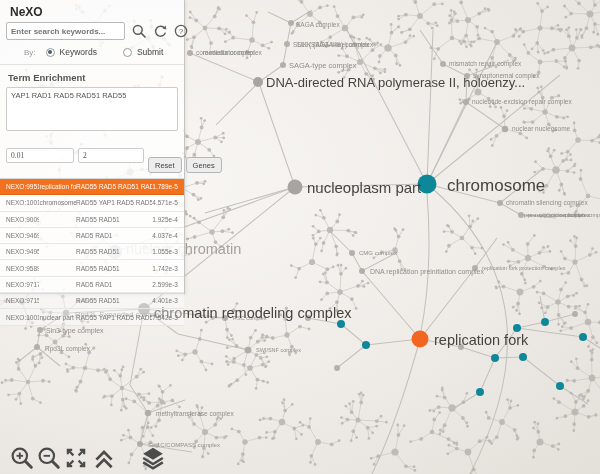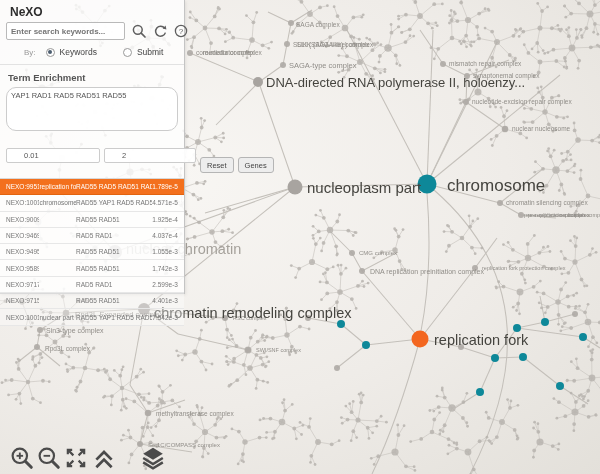--- a/index.html
+++ b/index.html
@@ -20,25 +20,25 @@
   .sicon{margin-left:7px;display:inline-flex;cursor:pointer;}
   .radio-row{display:flex;align-items:center;font-size:8.5px;color:#444;padding:7px 8px 6px;}
   .by-label{color:#999;margin-right:10px;font-size:8px;padding-left:16px;}
   .radio{width:9px;height:9px;border:1px solid #999;border-radius:50%;background:#fff;
     display:inline-block;position:relative;margin-right:5px;box-sizing:border-box;}
   .radio.checked::after{content:"";position:absolute;left:1.5px;top:1.5px;width:4px;height:4px;
     border-radius:50%;background:#4b5d6e;}
   .radio-gap{width:26px;}
   .divider{border-top:1px solid #e2e2e2;margin:1px 0 0;}
   .section-label{font-size:9.5px;color:#555;padding:7px 8px 4px;font-weight:bold;}
-  .genes-box{margin:0 6px;height:36px;border:1px solid #cccccc;border-radius:10px;
+  .genes-box{margin:0 6px;height:36px;border:1px solid #cccccc;border-radius:2px;
     background:rgba(255,255,255,0.92);font-size:7.5px;color:#555;padding:3px 4px;}
   .params{display:flex;align-items:center;gap:4px;margin:7px 6px 5px;}
-  .param-input{height:13px;border:1px solid #ccc;border-radius:2px;font-size:7.5px;padding:0 17px;
-    background:rgba(255,255,255,0.92);color:#555;outline:none;font-family:Liberation Sans, sans-serif;}
+  .param-input{height:13px;border:1px solid #ccc;border-radius:2px;font-size:7.5px;padding:0 4px;
+    background:rgba(255,255,255,0.92);color:#555;outline:none;font-family:Liberation Serif, serif;}
   .p1{width:58px;} .p2{width:56px;}
   .btn{height:16px;font-size:7.5px;padding:0 6px;background:#ededed;border:1px solid #b5b5b5;
     border-radius:3px;color:#444;cursor:pointer;font-family:"Liberation Sans", sans-serif;margin-top:19px;}
   .results{border-top:1px solid #d8d8d8;}
   .rrow{display:flex;align-items:center;height:15.3px;font-size:6.5px;color:#777;
     border-bottom:1px solid #e7e7e7;background:rgba(255,255,255,0.38);cursor:pointer;}
   .rrow.hl{background:#F3701D;color:#fff;border-color:#e2630f;}
   .c-id{width:42px;padding-left:6px;white-space:nowrap;overflow:hidden;}
   .c-term{width:46px;white-space:nowrap;overflow:hidden;}
   .c-genes{width:96px;white-space:nowrap;overflow:hidden;}

